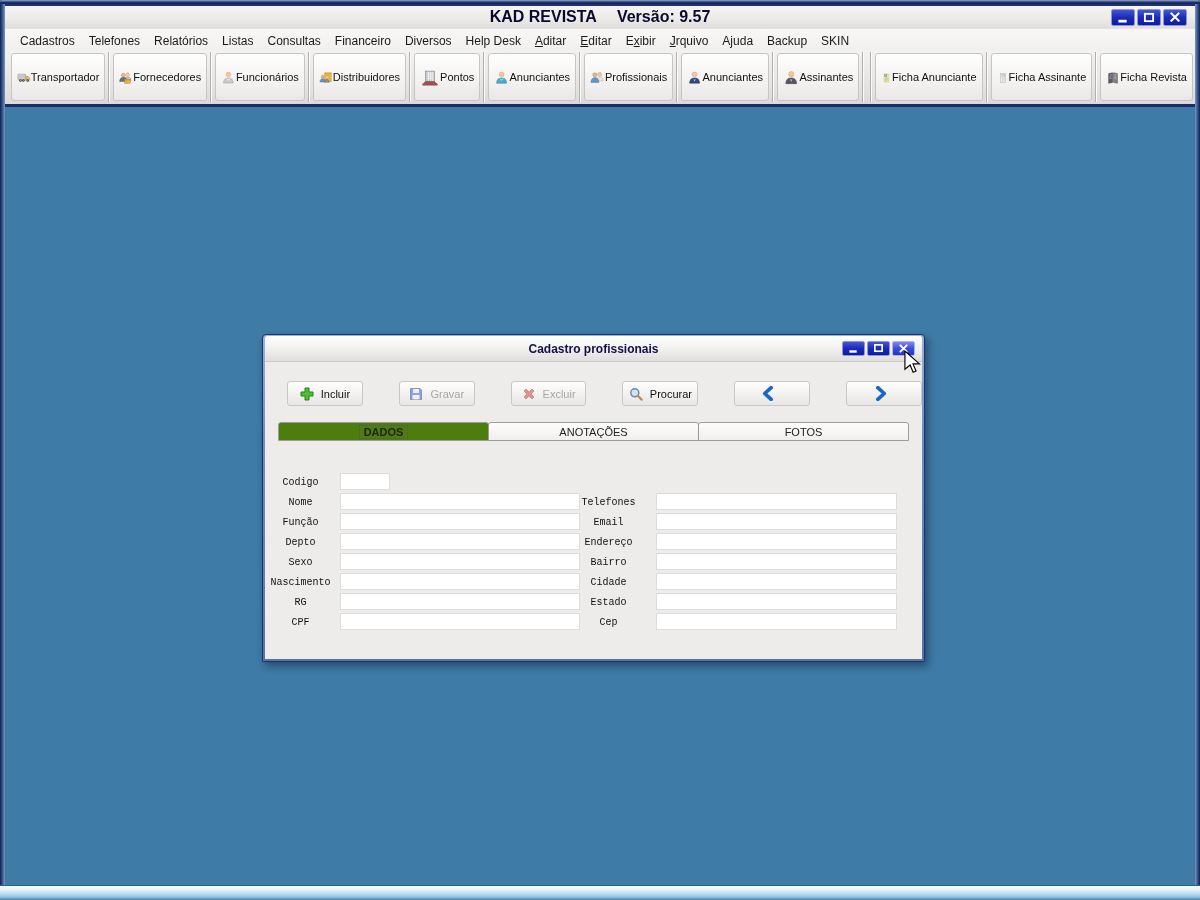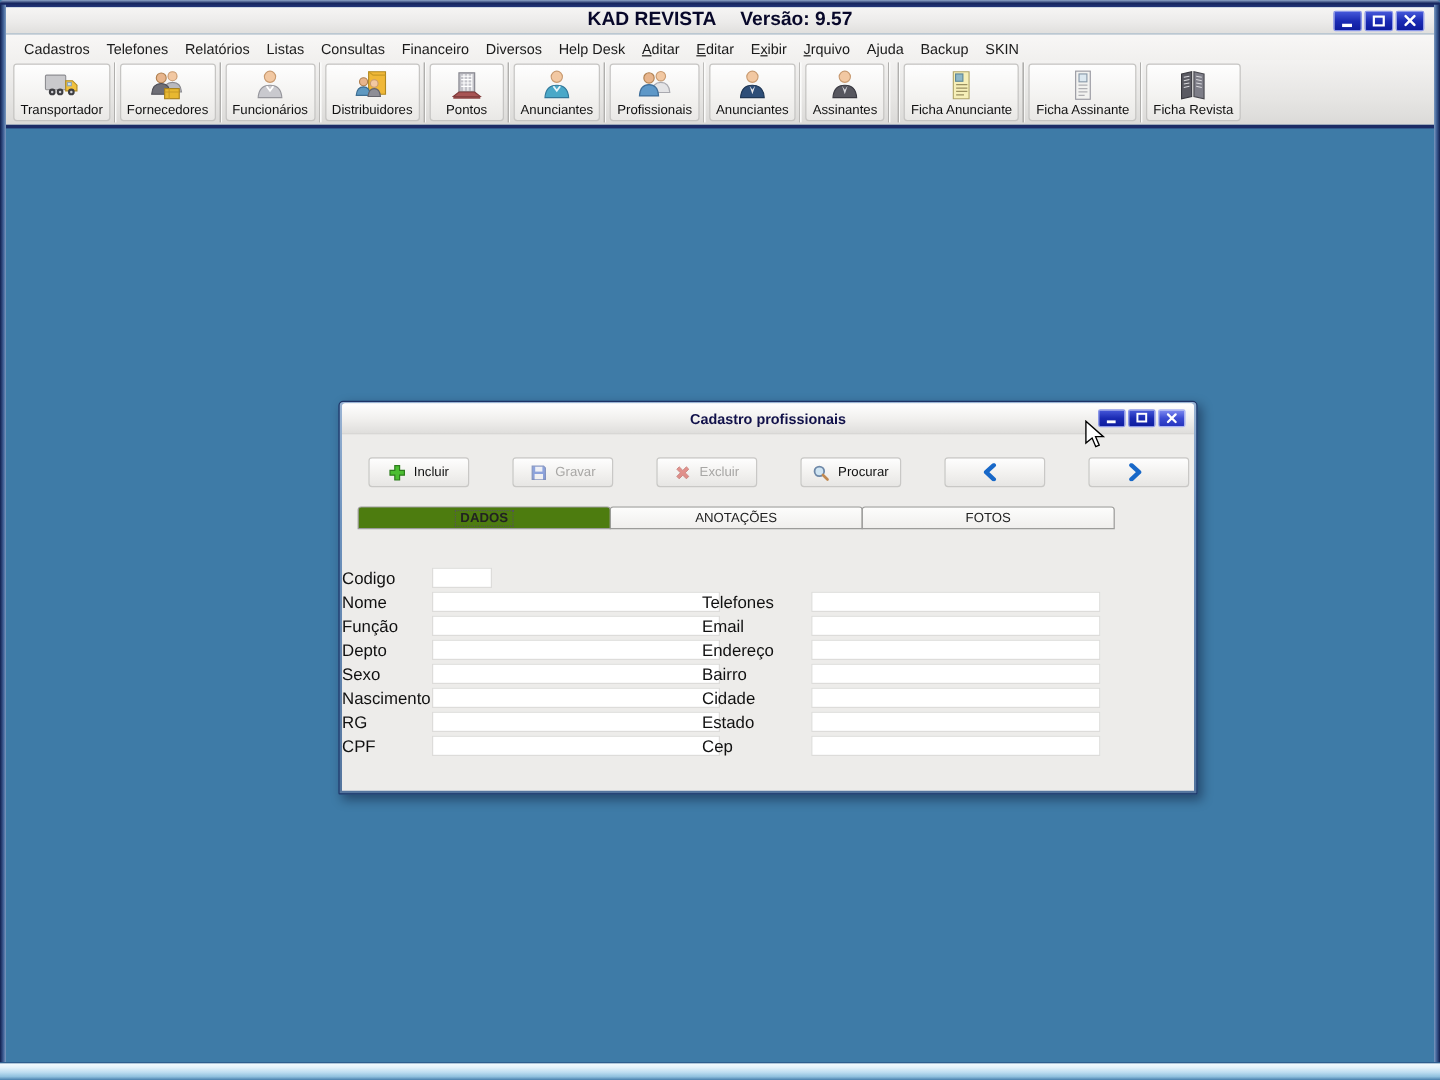--- a/index.html
+++ b/index.html
@@ -36,28 +36,28 @@
   .menu-item { font-size:12px; color:#1A1A1A; padding:2px 7px; height:21px; line-height:21px; white-space:nowrap; }
   .menu-item .u { text-decoration:underline; }
 
   
   .toolbar { position:absolute; left:5px; right:5px; top:50px; height:57px;
              background:linear-gradient(180deg,#F3F2F1 0%,#E6E5E3 60%,#DBDAD8 100%);
              border-bottom:3px solid #1C2C66;
              display:flex; align-items:center; padding:0 2px 0 6px; }
   .tb-btn { height:48px; min-width:62px; padding:2px 5px 1px 5px; border:1px solid #C6C5C3; border-radius:3px;
             background:linear-gradient(180deg,#FEFEFE 0%,#F3F2F0 60%,#E9E8E6 100%);
-            display:flex; flex-direction:column; align-items:center; justify-content:space-between; }
+            display:flex; flex-direction:row; align-items:center; justify-content:space-between; }
   .tb-btn .tb-label { font-size:11px; color:#111; white-space:nowrap; line-height:13px; }
   .tb-btn svg { display:block; }
   .tb-sep { width:2px; height:50px; margin:0 3px;
             background:linear-gradient(90deg,#B0AFAD 0 50%,#FBFBFA 50% 100%); flex:0 0 2px; }
 
   
-  .dialog { position:absolute; left:282px; top:334px; width:716px; height:328px;
+  .dialog { position:absolute; left:262px; top:334px; width:663px; height:328px;
             border:1px solid #1E3366; border-radius:4px 4px 1px 1px;
             background:linear-gradient(180deg,#9AB4D4 0%,#6E93BE 30%,#54759E 100%);
             box-shadow:3px 4px 9px rgba(0,0,25,0.4); }
   .dialog-inner { position:absolute; left:2px; top:1px; right:2px; bottom:2px;
                   background:#EDECEA; border-radius:3px 3px 0 0; }
   .dlg-titlebar { position:absolute; left:0; right:0; top:0; height:26px;
                   background:linear-gradient(180deg,#FFFFFF 0%,#F0EFED 55%,#DFDEDC 100%);
                   border-bottom:1px solid #CCCBC9; border-radius:3px 3px 0 0;
                   display:flex; align-items:center; justify-content:center; }
   .dlg-title { font-size:12px; font-weight:bold; color:#11114A; }
@@ -77,22 +77,22 @@
   .act-btn.disabled svg { opacity:0.5; }
 
   .tabs { position:absolute; left:13px; top:86px; width:631px; height:19px; display:flex; }
   .tab { flex:1; border:1px solid #9C9C9A; border-radius:3px 3px 0 0; margin-left:-1px;
          background:linear-gradient(180deg,#FDFDFC,#F0EFED);
          display:flex; align-items:center; justify-content:center; font-size:11px; color:#222; }
   .tab:first-child { margin-left:0; }
   .tab.active { background:#4d7c0f; z-index:2; }
   .tab.active .tab-label { outline:1px dotted #555; padding:0 4px; font-weight:bold; }
 
-  .fld-label { position:absolute; height:17px; line-height:17px; font-size:14px; color:#111;
-               text-align:left; white-space:nowrap; }
+  .fld-label { position:absolute; height:17px; line-height:17px; font-size:10px; color:#111;
+               text-align:center; white-space:nowrap;font-family:Liberation Mono, monospace; }
   .fld-label.lcol { left:0; width:71px; }
   .fld-label.rcol { left:300px; width:87px; }
   .fld-input { position:absolute; height:17px; border:1px solid #DDDCDA; background:#FFFFFF;
                font-size:11px; padding:0 3px; font-family:"Liberation Sans", sans-serif; }
   .fld-input.lcol { left:75px; width:240px; }
   .fld-input.lcol.small { width:50px; }
   .fld-input.rcol { left:391px; width:241px; }
 
   .cursor { position:absolute; left:904px; top:350px; z-index:99; }
 </style>

